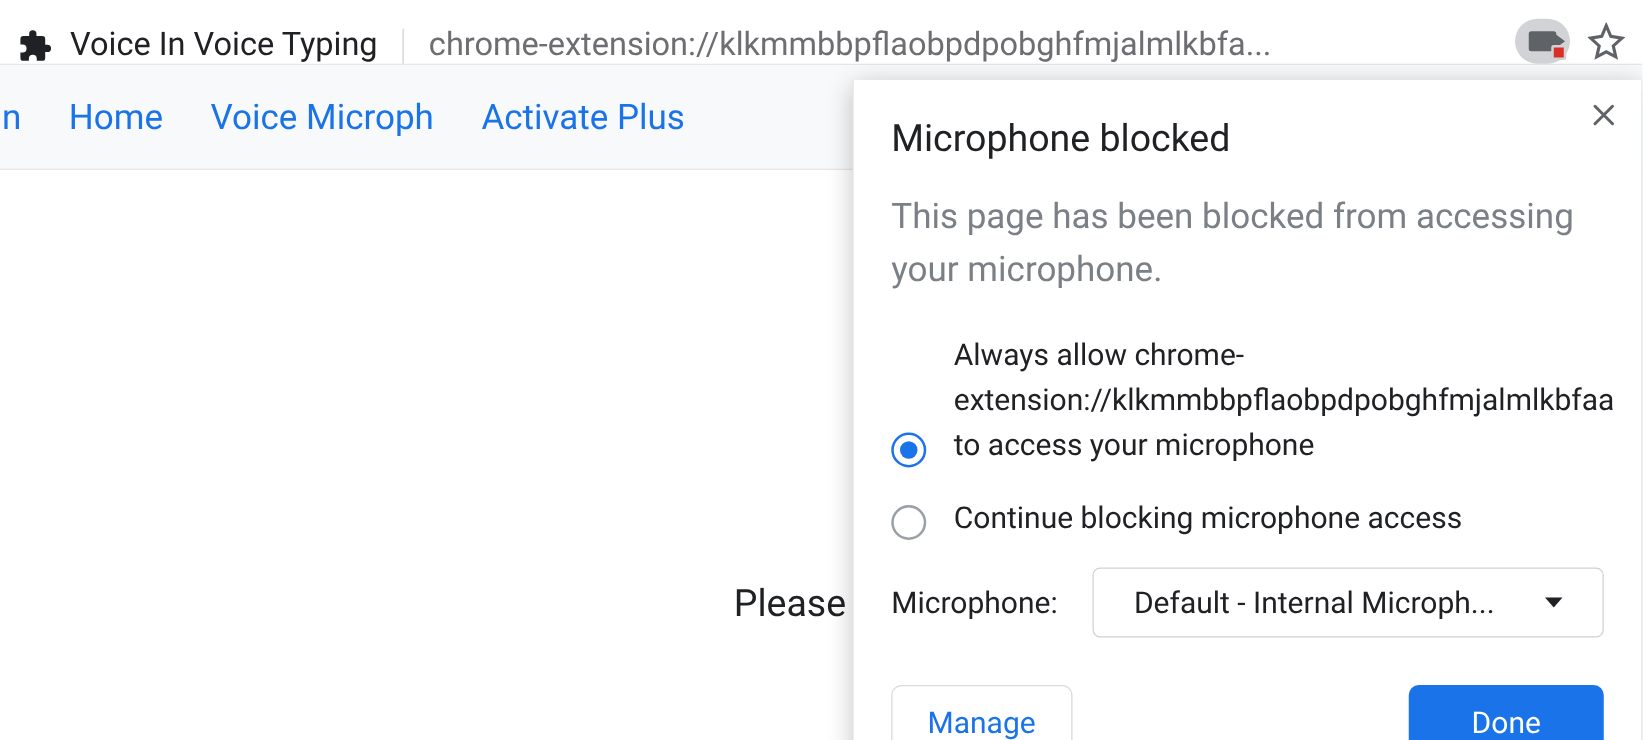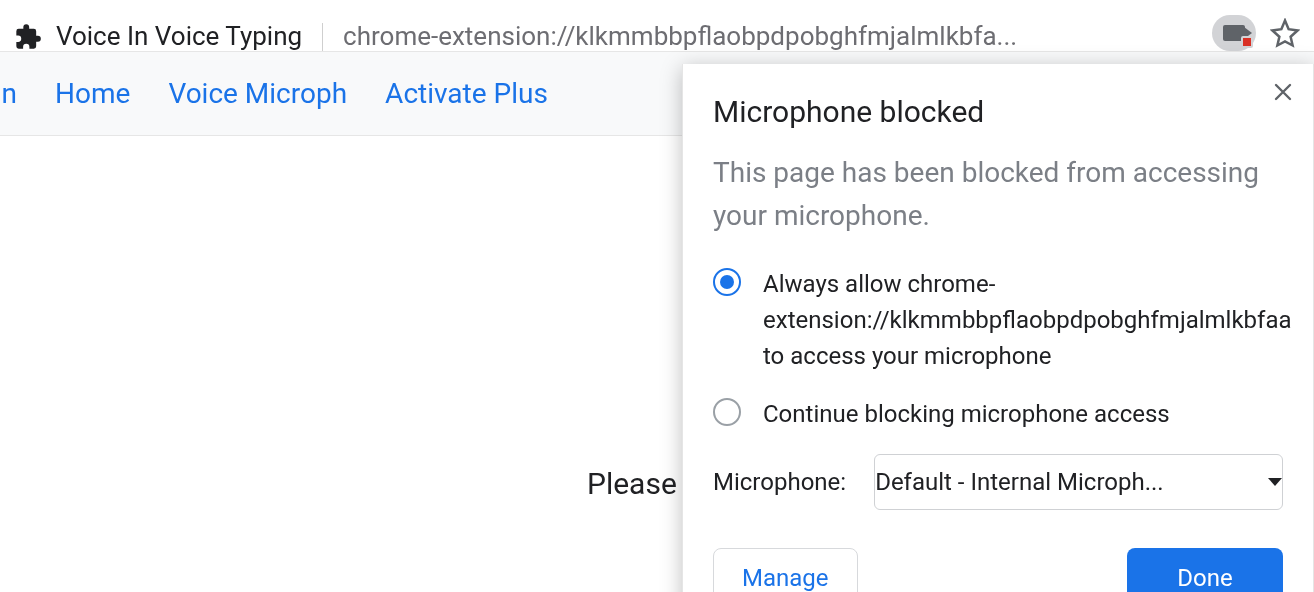--- a/index.html
+++ b/index.html
@@ -80,33 +80,33 @@
       background:#fff;
       box-shadow: 0 4px 20px rgba(0,0,0,.25);
       border:1px solid rgba(0,0,0,.1);
       border-top:none;
       padding: 30px 30px 28px 30px;
     }
     .pop-close{ position:absolute; top:16px; right:18px; cursor:pointer; color:#5f6368;}
     .pop-close svg{width:24px;height:24px;}
     .pop-title{ font-size:30px; color:#202124; margin-bottom:22px;}
     .pop-desc{ font-size:28px; color:#7b7f86; line-height:1.55; margin-bottom:28px;}
-    .radio-row{ display:flex; align-items:flex-start; gap:22px; margin-bottom:22px;}
+    .radio-row{ display:flex; align-items:flex-end; gap:22px; margin-bottom:22px;}
     .radio{ width:28px;height:28px;border-radius:50%; border:2px solid #9aa0a6;
       display:flex;align-items:center;justify-content:center; flex-shrink:0; margin-top:2px; cursor:pointer;}
     .radio.selected{ border-color:#1a73e8;}
     .radio.selected::after{ content:""; width:14px;height:14px;border-radius:50%; background:#1a73e8;}
     .radio-label{ font-size:24px; color:#202124; line-height:1.5; }
 
     .mic-row{ display:flex; align-items:center; gap:28px; margin-top:22px;justify-content:flex-end;}
     .mic-label{ font-size:24px; color:#202124;}
     .select{
       flex:1; height:56px; border:1px solid #cfd1d4; border-radius:6px;
       display:flex; align-items:center; justify-content:space-between;
-      padding:0 0; font-size:24px; color:#202124; cursor:pointer;
+      padding:0 32px; font-size:24px; color:#202124; cursor:pointer;
       min-width:0;
     }
     .select span{ white-space:nowrap; overflow:hidden; text-overflow:ellipsis;}
     .caret{ width:0;height:0;border-left:7px solid transparent;border-right:7px solid transparent;
       border-top:8px solid #202124; margin-left:10px; flex-shrink:0;}
 
     .pop-actions{ display:flex; justify-content:space-between; margin-top:38px;}
     .btn{ height:60px; padding:0 28px; border-radius:8px; font-size:24px;
       display:flex;align-items:center;justify-content:center; cursor:pointer;}
     .btn-outline{ background:#fff; border:1px solid #d7d9dc; color:#1a73e8;}

